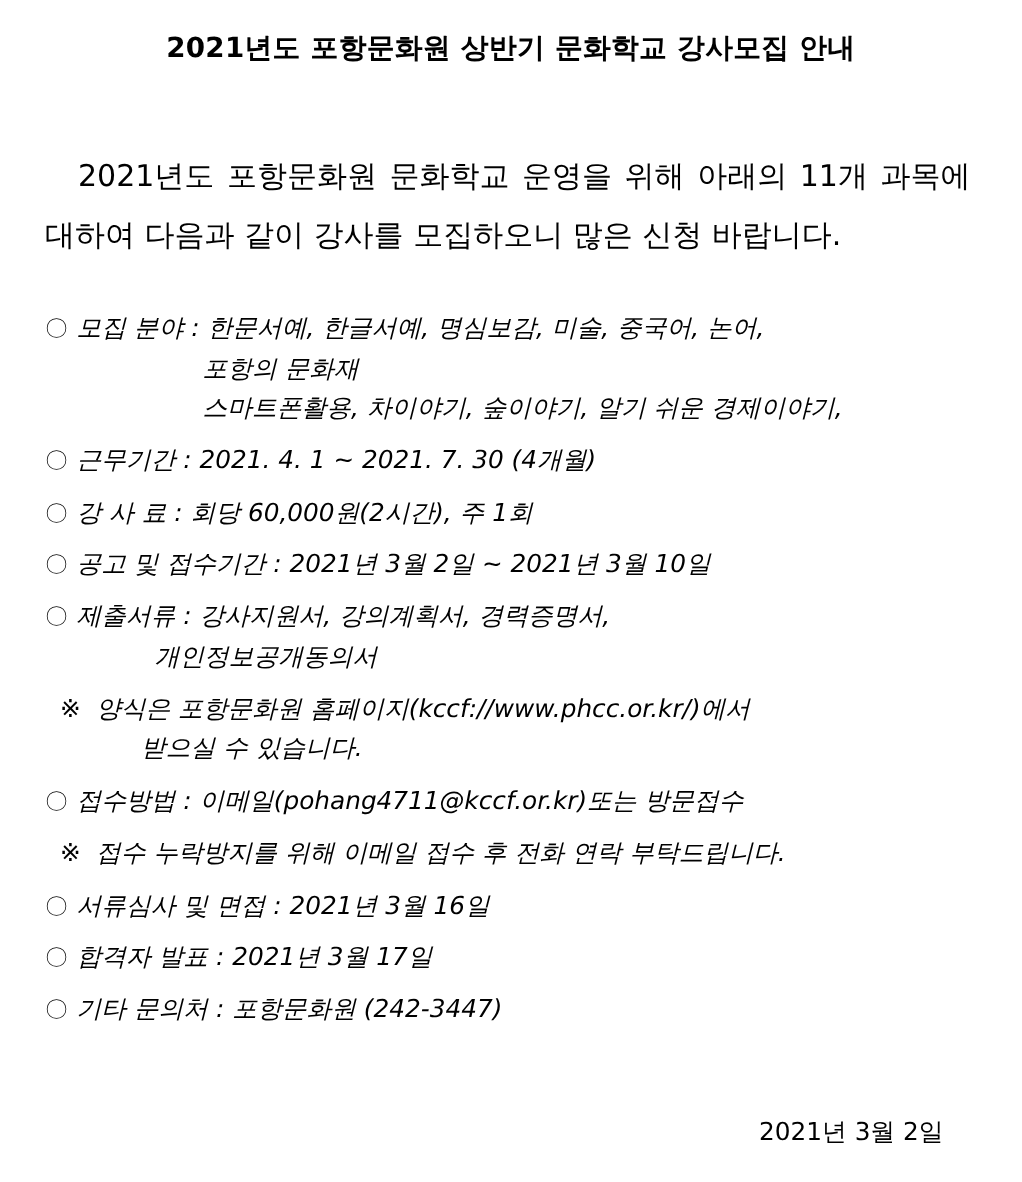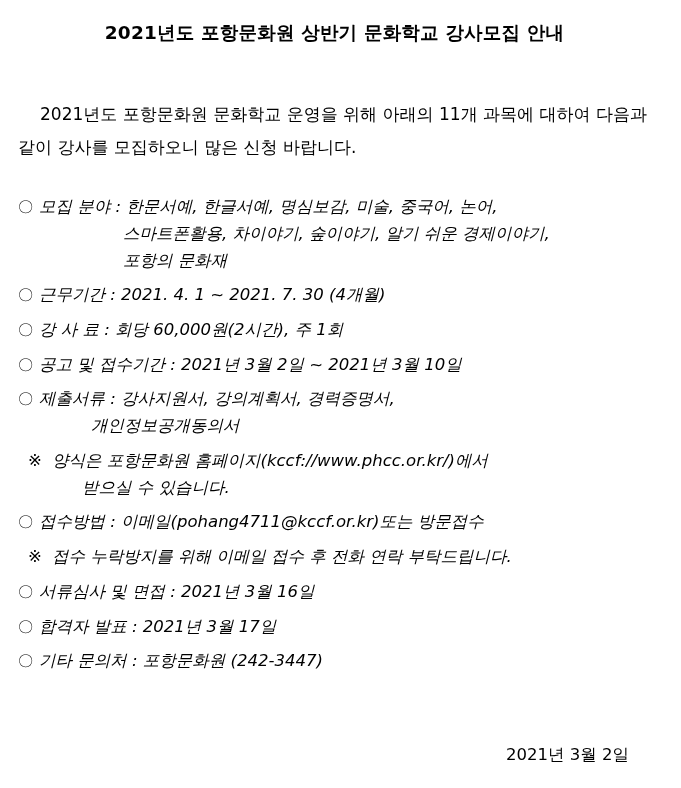--- a/index.html
+++ b/index.html
@@ -12,34 +12,34 @@
     height: 788px;
     font-family: "DejaVu Sans", "Liberation Sans", sans-serif;
     color: #000000;
     position: relative;
     overflow: hidden;
   }
   .page {
     width: 681px;
     height: 788px;
     box-sizing: border-box;
-    padding: 14px 24px 10px 12px;
+    padding: 14px 24px 10px 24px;
     position: relative;
   }
   .doc-title {
     text-align: center;
     font-size: 18.5px;
     font-weight: bold;
     letter-spacing: 0.2px;
     margin: 6px 0 0 0;
     line-height: 1.4;
   }
   .intro {
     margin-top: 52px;
-    font-size: 17px;
+    font-size: 20px;
     line-height: 1.95;
     text-align: justify;
     padding: 0 10px 0 6px;
   }
   .intro .indent {
     display: inline-block;
     width: 22px;
   }
   .body-list {
     margin-top: 30px;
@@ -104,22 +104,22 @@
 
   <p class="intro"><span class="indent"></span><span>2021년도 포항문화원 문화학교 운영을 위해 아래의 11개 과목에 대하여 다음과 같이 강사를 모집하오니 많은 신청 바랍니다.</span></p>
 
   <div class="body-list">
 
     <div class="item">
       <span class="bullet">〇</span>
       <span class="item-body">
         <span>모집 분야 :</span>
         <span>한문서예, 한글서예, 명심보감, 미술, 중국어, 논어,</span>
+        <span class="cont-line">포항의 문화재</span>
         <span class="cont-line">스마트폰활용, 차이야기, 숲이야기, 알기 쉬운 경제이야기,</span>
-        <span class="cont-line">포항의 문화재</span>
       </span>
     </div>
 
     <div class="item">
       <span class="bullet">〇</span>
       <span class="item-body">
         <span>근무기간 :</span>
         <span>2021. 4. 1 ~ 2021. 7. 30 (4개월)</span>
       </span>
     </div>

